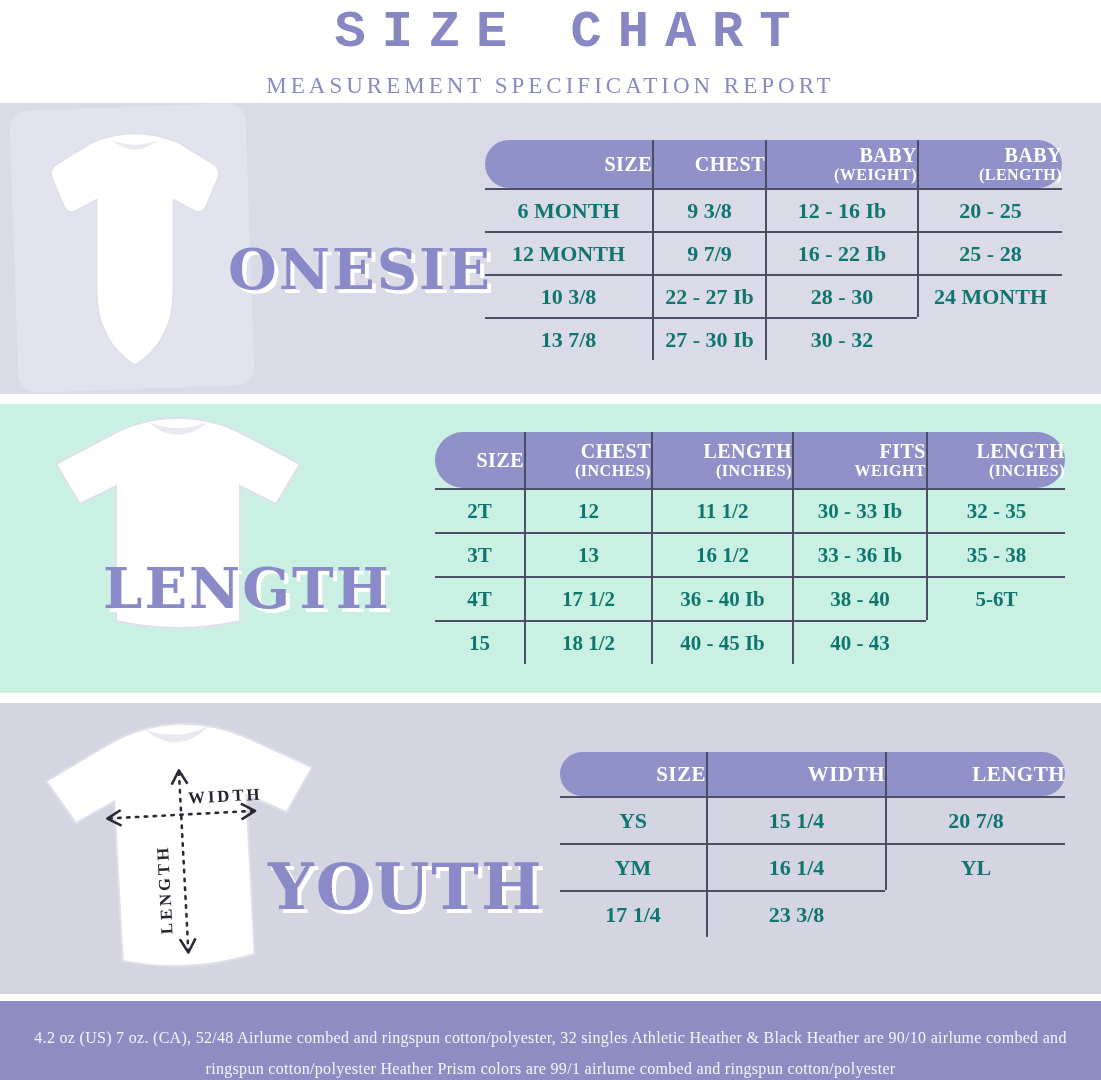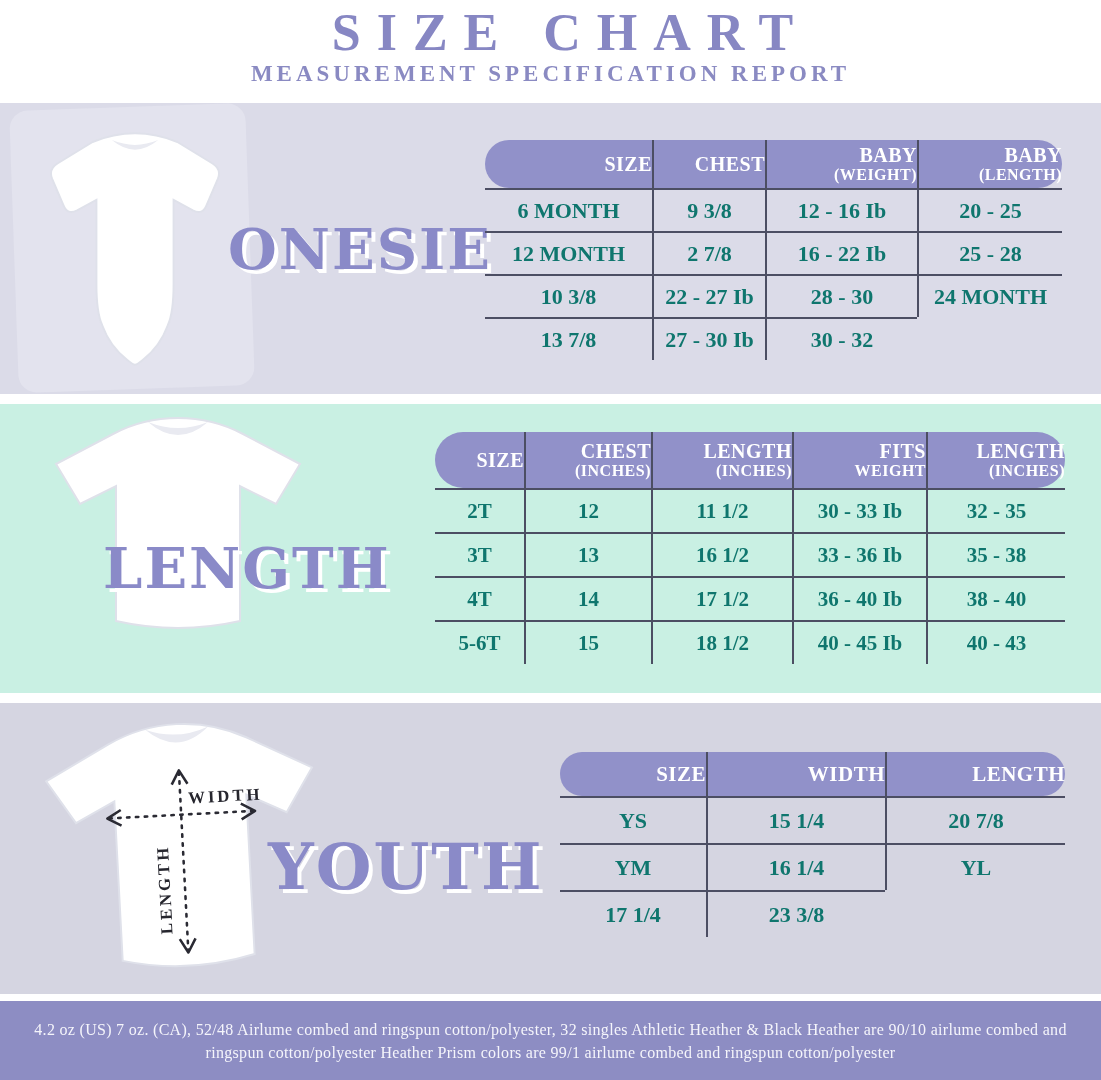--- a/index.html
+++ b/index.html
@@ -1,37 +1,37 @@
 <!DOCTYPE html>
 <html><head>
 <meta charset="utf-8">
 <style>
   html,body{margin:0;padding:0;background:#ffffff;}
   .page{position:relative;width:1101px;height:1080px;background:#ffffff;overflow:hidden;
         font-family:"Liberation Serif",serif;}
 
   
   .hdr{position:absolute;top:0;left:0;width:1101px;height:103px;text-align:center;background:#ffffff;}
-  .hdr .title{margin:6px 0 0;font-family:Liberation Serif, serif;font-weight:800;
+  .hdr .title{margin:6px 0 0;font-family:Liberation Mono, monospace;font-weight:800;
               font-size:52px;letter-spacing:16px;color:#8787c3;line-height:1.05;padding-left:40px;}
-  .hdr .subtitle{margin:0;font-family:"Liberation Serif",serif;font-weight:700;
+  .hdr .subtitle{margin:12px;font-family:"Liberation Serif",serif;font-weight:400;
               font-size:23px;letter-spacing:4px;color:#8a8ac2;}
 
   
   .sec{position:absolute;left:0;width:1101px;}
   .sec1{top:103px;height:291px;background:#dbdbe8;}
   .sec2{top:404px;height:289px;background:#c9f0e3;}
   .sec3{top:703px;height:291px;background:#d5d5e1;}
   .footer{position:absolute;left:0;top:1001px;width:1101px;height:79px;background:#8d8dc3;
           color:#f5f5fb;text-align:center;}
-  .footer p{margin:0;font-size:16px;line-height:23px;letter-spacing:0.3px;}
+  .footer p{margin:8px;font-size:16px;line-height:23px;letter-spacing:0.3px;}
   .footer .pad{height:17px;}
 
   .label-big{position:absolute;font-family:"DejaVu Serif",serif;font-weight:700;color:#8a8ac8;
-             text-shadow:4px 4px 0 #ffffff;letter-spacing:2px;line-height:1;}
+             text-shadow:4px 4px 0 #ffffff;letter-spacing:2px;line-height:1;margin-top:20px;}
   .label-onesie{left:228px;top:118px;font-size:56px;}
   .label-toddler{left:103px;top:136px;font-size:56px;}
   .label-youth{left:268px;top:132px;font-size:64px;}
 
   
   .photo{position:absolute;}
   .photo-card{position:absolute;left:14px;top:4px;width:236px;height:282px;background:#e3e3ee;
               border-radius:18px;transform:rotate(-2deg);}
   svg .garment{fill:#ffffff;stroke:#dfe1ea;stroke-width:2;}
   svg .neck{fill:#e9eaf1;}
@@ -112,21 +112,21 @@
         <div class="hcell">
             <span class="h1">BABY</span>
             <span class="h2">(LENGTH)</span>
           </div>
 
         <div class="cell">6 MONTH</div>
         <div class="cell">9 3/8</div>
         <div class="cell">12 - 16 Ib</div>
         <div class="cell">20 - 25</div>
         <div class="cell">12 MONTH</div>
-        <div class="cell">2 7/8</div>
+        <div class="cell">9 7/9</div>
         <div class="cell">16 - 22 Ib</div>
         <div class="cell">25 - 28</div>
         <div class="cell">10 3/8</div>
         <div class="cell">22 - 27 Ib</div>
         <div class="cell">28 - 30</div>
         <div class="cell">24 MONTH</div>
         <div class="cell">13 7/8</div>
         <div class="cell">27 - 30 Ib</div>
         <div class="cell">30 - 32</div>
       </div>
@@ -168,21 +168,20 @@
         <div class="cell">12</div>
         <div class="cell">11 1/2</div>
         <div class="cell">30 - 33 Ib</div>
         <div class="cell">32 - 35</div>
         <div class="cell">3T</div>
         <div class="cell">13</div>
         <div class="cell">16 1/2</div>
         <div class="cell">33 - 36 Ib</div>
         <div class="cell">35 - 38</div>
         <div class="cell">4T</div>
-        <div class="cell">14</div>
         <div class="cell">17 1/2</div>
         <div class="cell">36 - 40 Ib</div>
         <div class="cell">38 - 40</div>
         <div class="cell">5-6T</div>
         <div class="cell">15</div>
         <div class="cell">18 1/2</div>
         <div class="cell">40 - 45 Ib</div>
         <div class="cell">40 - 43</div>
       </div>
     </div>

